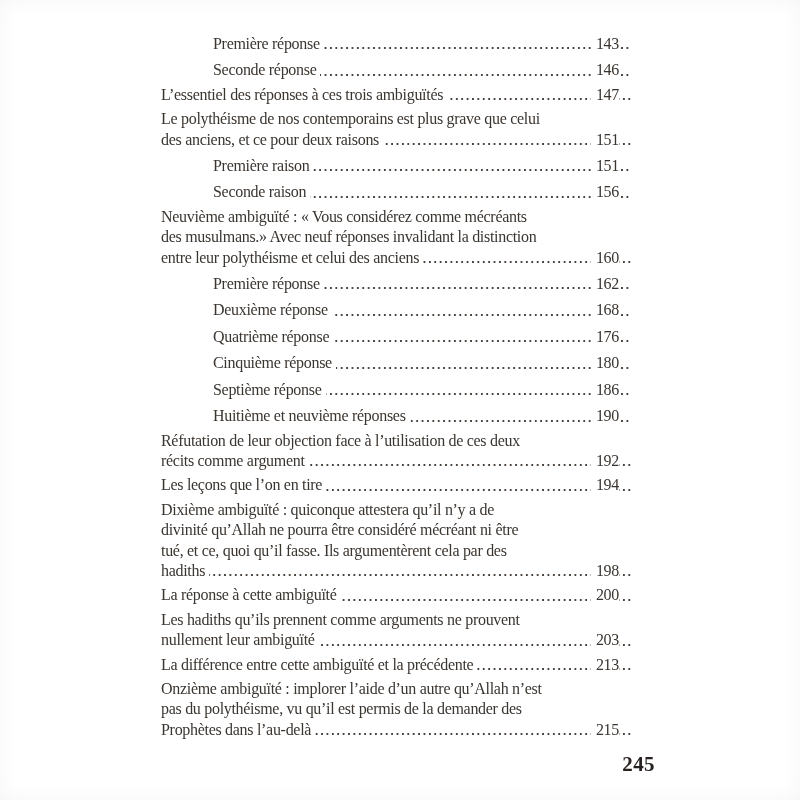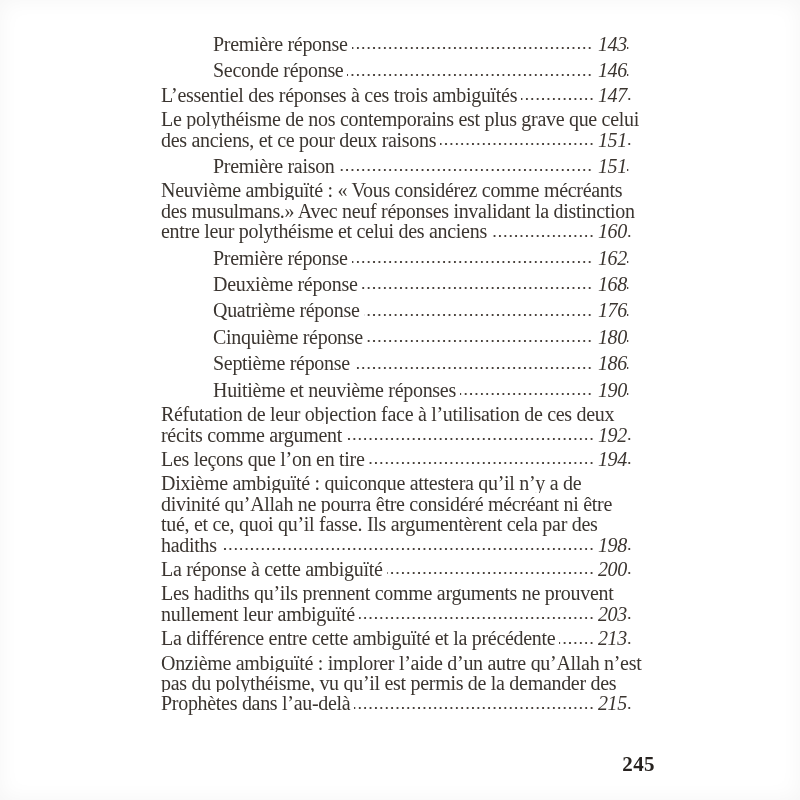--- a/index.html
+++ b/index.html
@@ -15,46 +15,45 @@
     box-shadow: inset 0 0 22px rgba(0,0,0,0.045);
   }
   .toc {
     position: absolute;
     left: 161px;
     top: 34px;
     width: 470px;
   }
   .entry {
     position: relative;
-    font-size: 20px;
+    font-size: 16px;
     letter-spacing: -0.3px;
     line-height: 20.4px;
     margin-top: 4px;
     
     background-image: radial-gradient(circle, #49423c 1.05px, rgba(0,0,0,0) 1.45px);
     background-size: 5.4px 4px;
     background-repeat: repeat-x;
     background-position: 2px calc(100% - 4px);
   }
   .entry.lvl2 { margin-left: 52px; margin-top: 6px; }
   .entry:first-child { margin-top: 0; }
   .txt {
     position: relative;
     white-space: pre;          
     background: #ffffff;       
     padding-right: 4px;
   }
   .pg {
     position: absolute;
-    right: 4px;
+    right: 12px;
     bottom: 0;
     line-height: 20.4px;
     background: #ffffff;       
     padding-left: 5px;
-    font-style: italic;
   }
   .folio {
     position: absolute;
     top: 752px;
     right: 145px;
     font-size: 21px;
     font-weight: bold;
     letter-spacing: 0.4px;
     color: #27221f;
   }
@@ -77,20 +76,24 @@
     <span class="pg">147</span>
   </div>
       <div class="entry lvl1">
     <span class="txt">Le polythéisme de nos contemporains est plus grave que celui
 des anciens, et ce pour deux raisons</span>
     <span class="pg">151</span>
   </div>
       <div class="entry lvl2">
     <span class="txt">Première raison</span>
     <span class="pg">151</span>
+  </div>
+      <div class="entry lvl2">
+    <span class="txt">Seconde raison</span>
+    <span class="pg">156</span>
   </div>
       <div class="entry lvl1">
     <span class="txt">Neuvième ambiguïté : « Vous considérez comme mécréants
 des musulmans.» Avec neuf réponses invalidant la distinction
 entre leur polythéisme et celui des anciens</span>
     <span class="pg">160</span>
   </div>
       <div class="entry lvl2">
     <span class="txt">Première réponse</span>
     <span class="pg">162</span>

